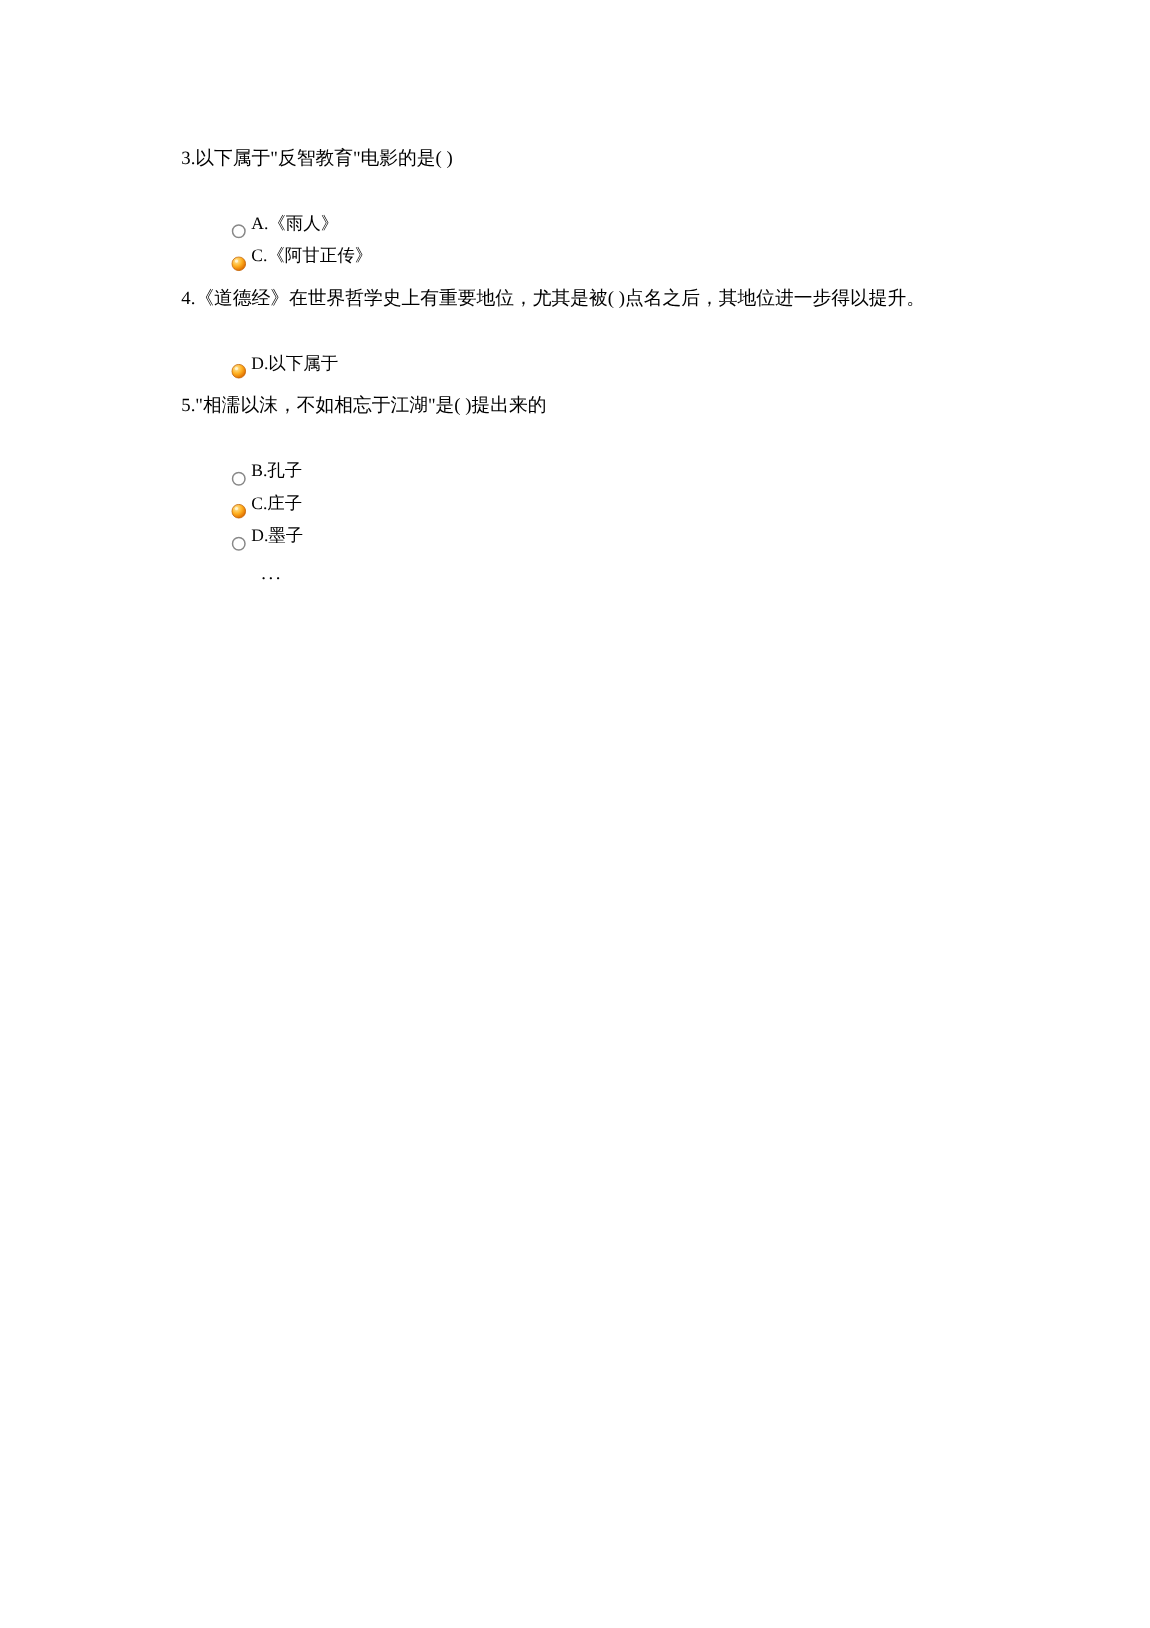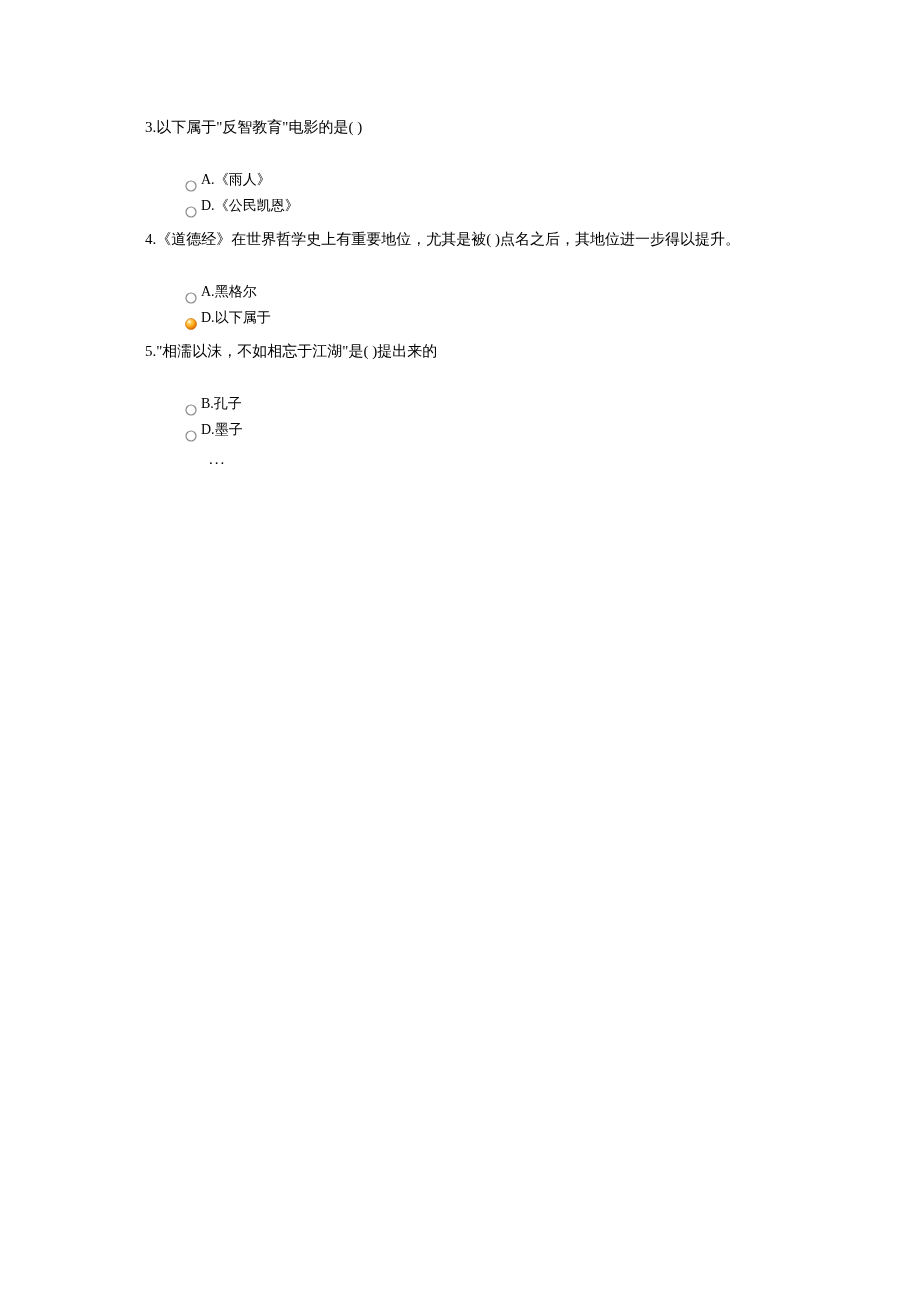--- a/index.html
+++ b/index.html
@@ -63,41 +63,41 @@
         <span class="radio">
           <svg viewBox="0 0 12 12" width="12" height="12">
               <circle cx="6" cy="6" r="5" fill="#fff" stroke="#888" stroke-width="1.2"></circle>
             </svg>
         </span>
         <span class="option-label"><span>A.</span><span>《雨人》</span></span>
       </div>
       <div class="option">
         <span class="radio">
           <svg viewBox="0 0 12 12" width="12" height="12">
-              <circle cx="6" cy="6" r="5" fill="#fff" stroke="#888" stroke-width="1.2"></circle>
-            </svg>
+            <defs>
+                <radialGradient id="g1" cx="35%" cy="30%" r="70%">
+                  <stop offset="0%" stop-color="#ffe8a0"></stop>
+                  <stop offset="55%" stop-color="#ffb020"></stop>
+                  <stop offset="100%" stop-color="#e07000"></stop>
+                </radialGradient>
+              </defs>
+            <circle cx="6" cy="6" r="5.5" fill="url(#g1)" stroke="#c06000" stroke-width="0.6"></circle>
+            <circle cx="4.2" cy="3.8" r="1.3" fill="#fff6d8" opacity="0.9"></circle>
+          </svg>
         </span>
-        <span class="option-label"><span>D.</span><span>《公民凯恩》</span></span>
+        <span class="option-label"><span>C.</span><span>《阿甘正传》</span></span>
       </div>
     </div>
   </div>
 
   <div class="question">
     <div class="question-text">
       <span>4.</span><span>《道德经》在世界哲学史上有重要地位，尤其是被(   )点名之后，其地位进一步得以提升。</span>
     </div>
     <div class="options">
-      <div class="option">
-        <span class="radio">
-          <svg viewBox="0 0 12 12" width="12" height="12">
-              <circle cx="6" cy="6" r="5" fill="#fff" stroke="#888" stroke-width="1.2"></circle>
-            </svg>
-        </span>
-        <span class="option-label"><span>A.</span><span>黑格尔</span></span>
-      </div>
       <div class="option">
         <span class="radio">
           <svg viewBox="0 0 12 12" width="12" height="12">
             <defs>
                 <radialGradient id="g2" cx="35%" cy="30%" r="70%">
                   <stop offset="0%" stop-color="#ffe8a0"></stop>
                   <stop offset="55%" stop-color="#ffb020"></stop>
                   <stop offset="100%" stop-color="#e07000"></stop>
                 </radialGradient>
               </defs>
@@ -119,20 +119,36 @@
         <span class="radio">
           <svg viewBox="0 0 12 12" width="12" height="12">
               <circle cx="6" cy="6" r="5" fill="#fff" stroke="#888" stroke-width="1.2"></circle>
             </svg>
         </span>
         <span class="option-label"><span>B.</span><span>孔子</span></span>
       </div>
       <div class="option">
         <span class="radio">
           <svg viewBox="0 0 12 12" width="12" height="12">
+            <defs>
+                <radialGradient id="g3" cx="35%" cy="30%" r="70%">
+                  <stop offset="0%" stop-color="#ffe8a0"></stop>
+                  <stop offset="55%" stop-color="#ffb020"></stop>
+                  <stop offset="100%" stop-color="#e07000"></stop>
+                </radialGradient>
+              </defs>
+            <circle cx="6" cy="6" r="5.5" fill="url(#g3)" stroke="#c06000" stroke-width="0.6"></circle>
+            <circle cx="4.2" cy="3.8" r="1.3" fill="#fff6d8" opacity="0.9"></circle>
+          </svg>
+        </span>
+        <span class="option-label"><span>C.</span><span>庄子</span></span>
+      </div>
+      <div class="option">
+        <span class="radio">
+          <svg viewBox="0 0 12 12" width="12" height="12">
               <circle cx="6" cy="6" r="5" fill="#fff" stroke="#888" stroke-width="1.2"></circle>
             </svg>
         </span>
         <span class="option-label"><span>D.</span><span>墨子</span></span>
       </div>
     </div>
   </div>
 
   <div class="ellipsis">...</div>
 

